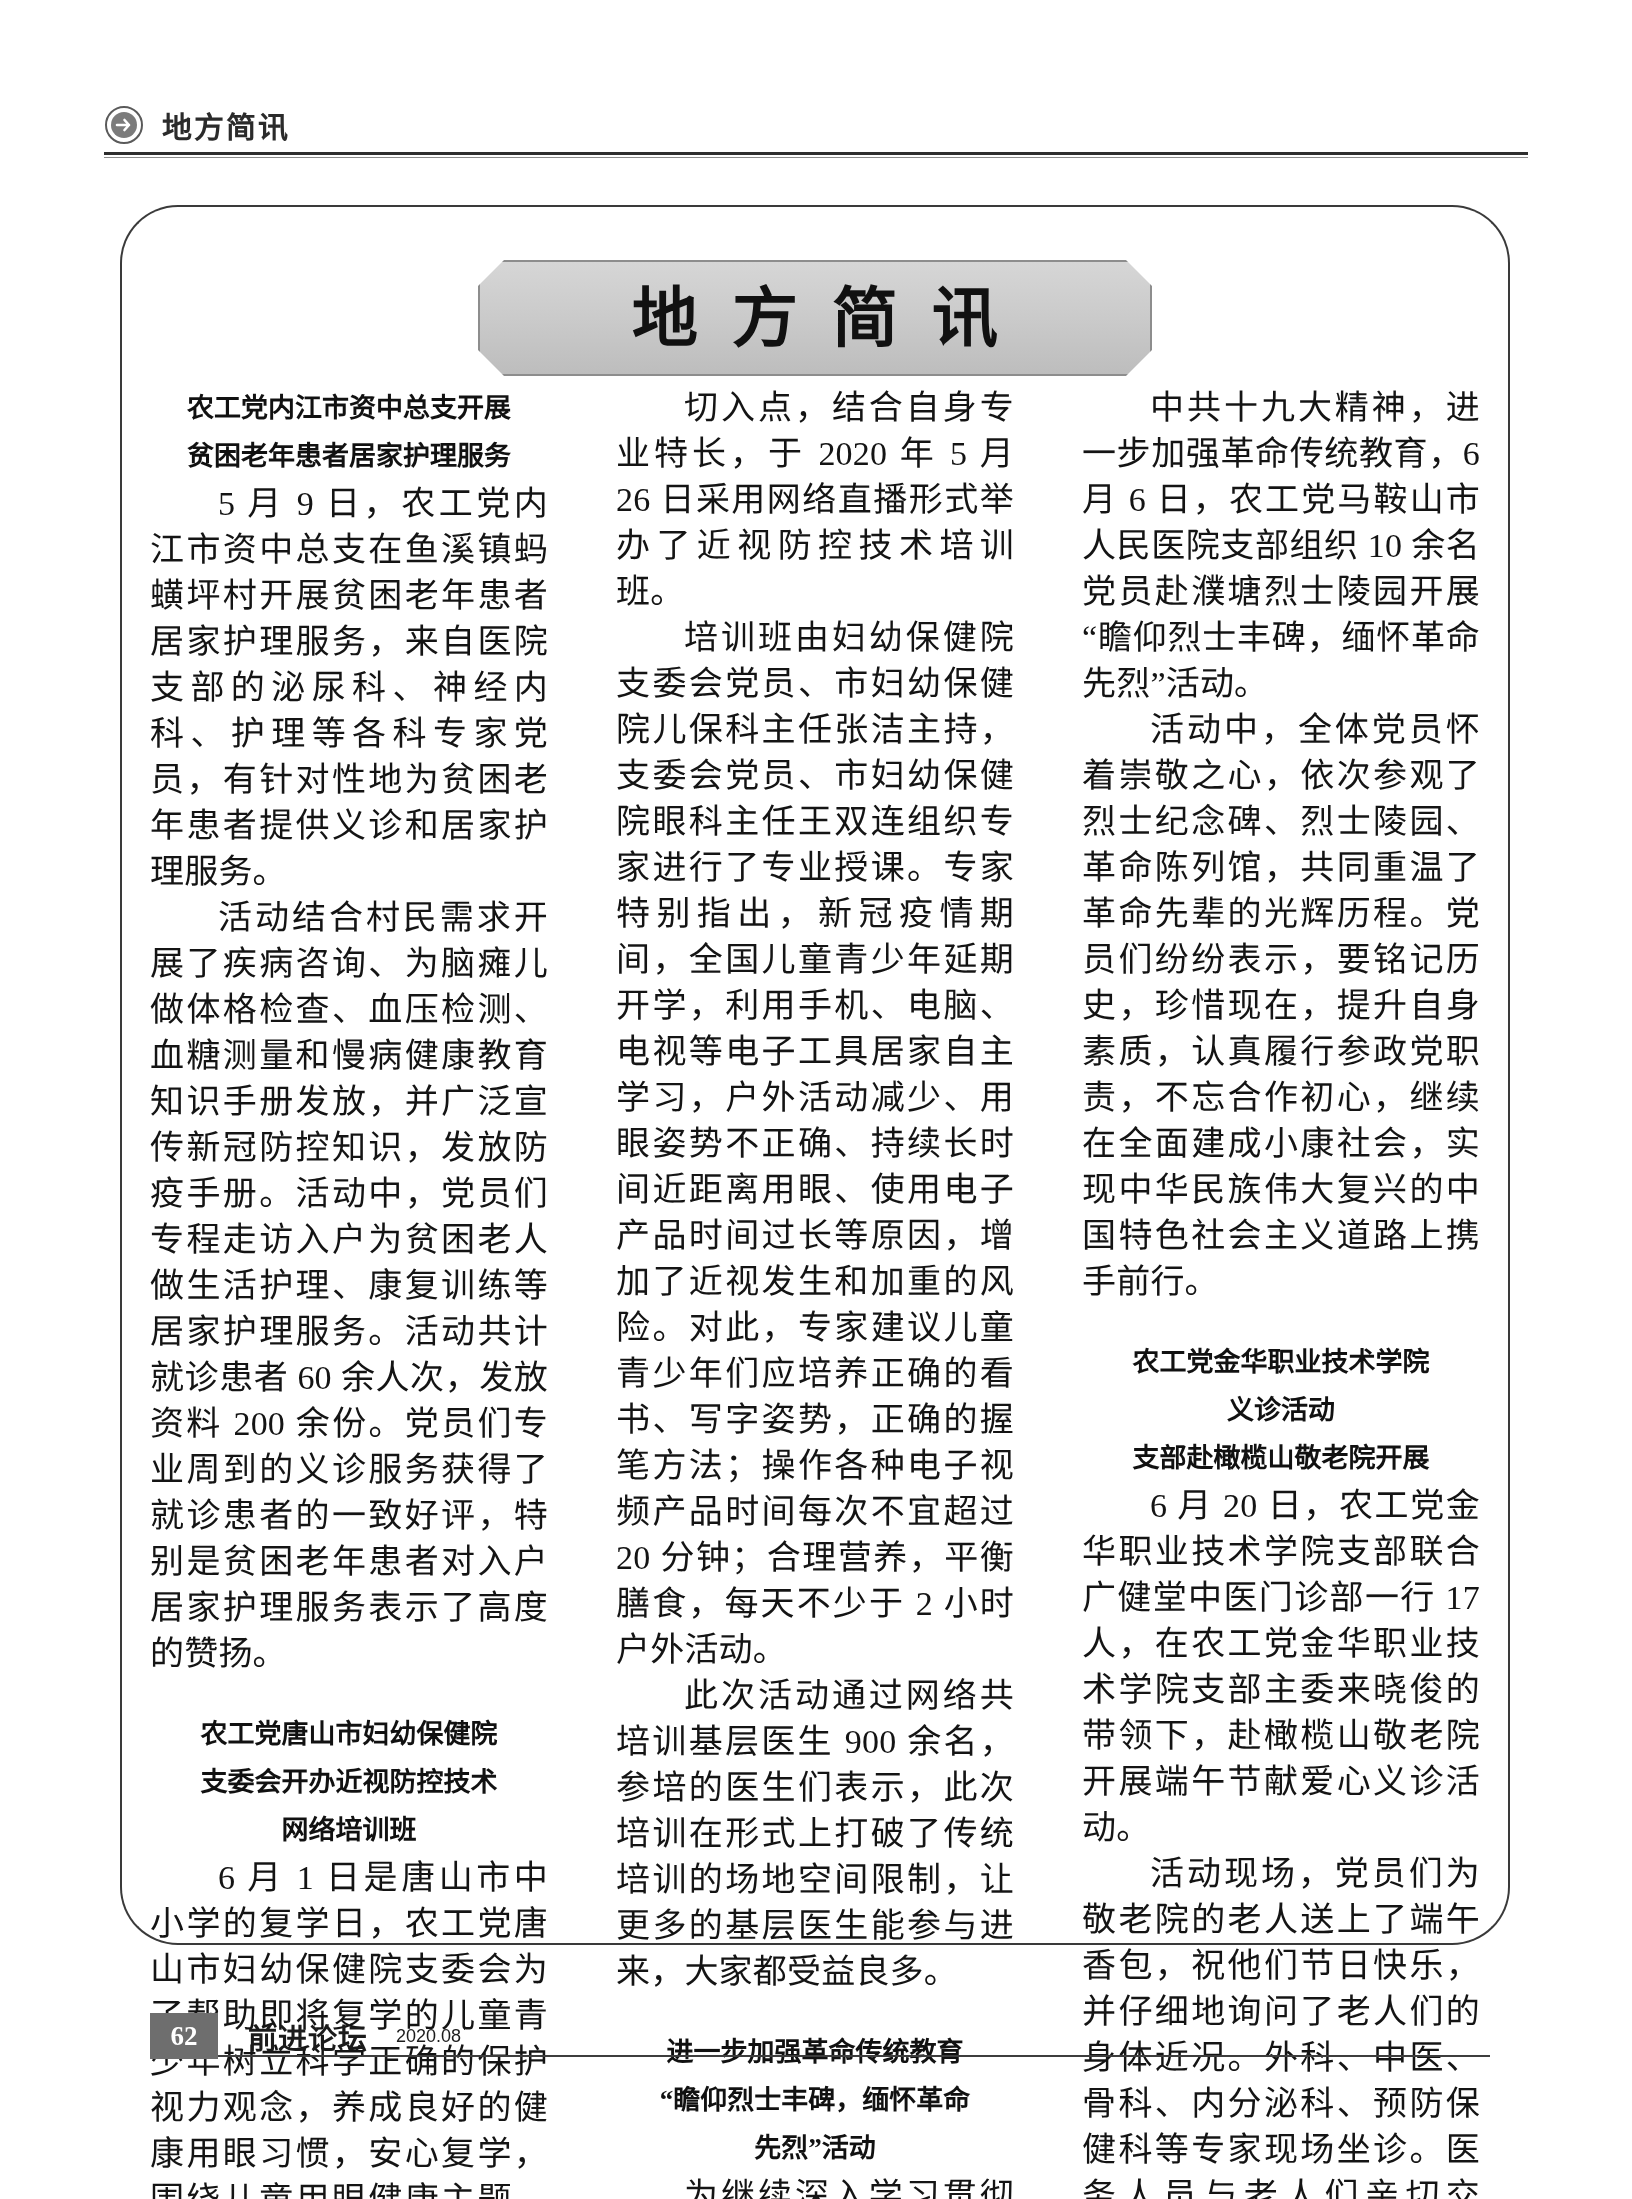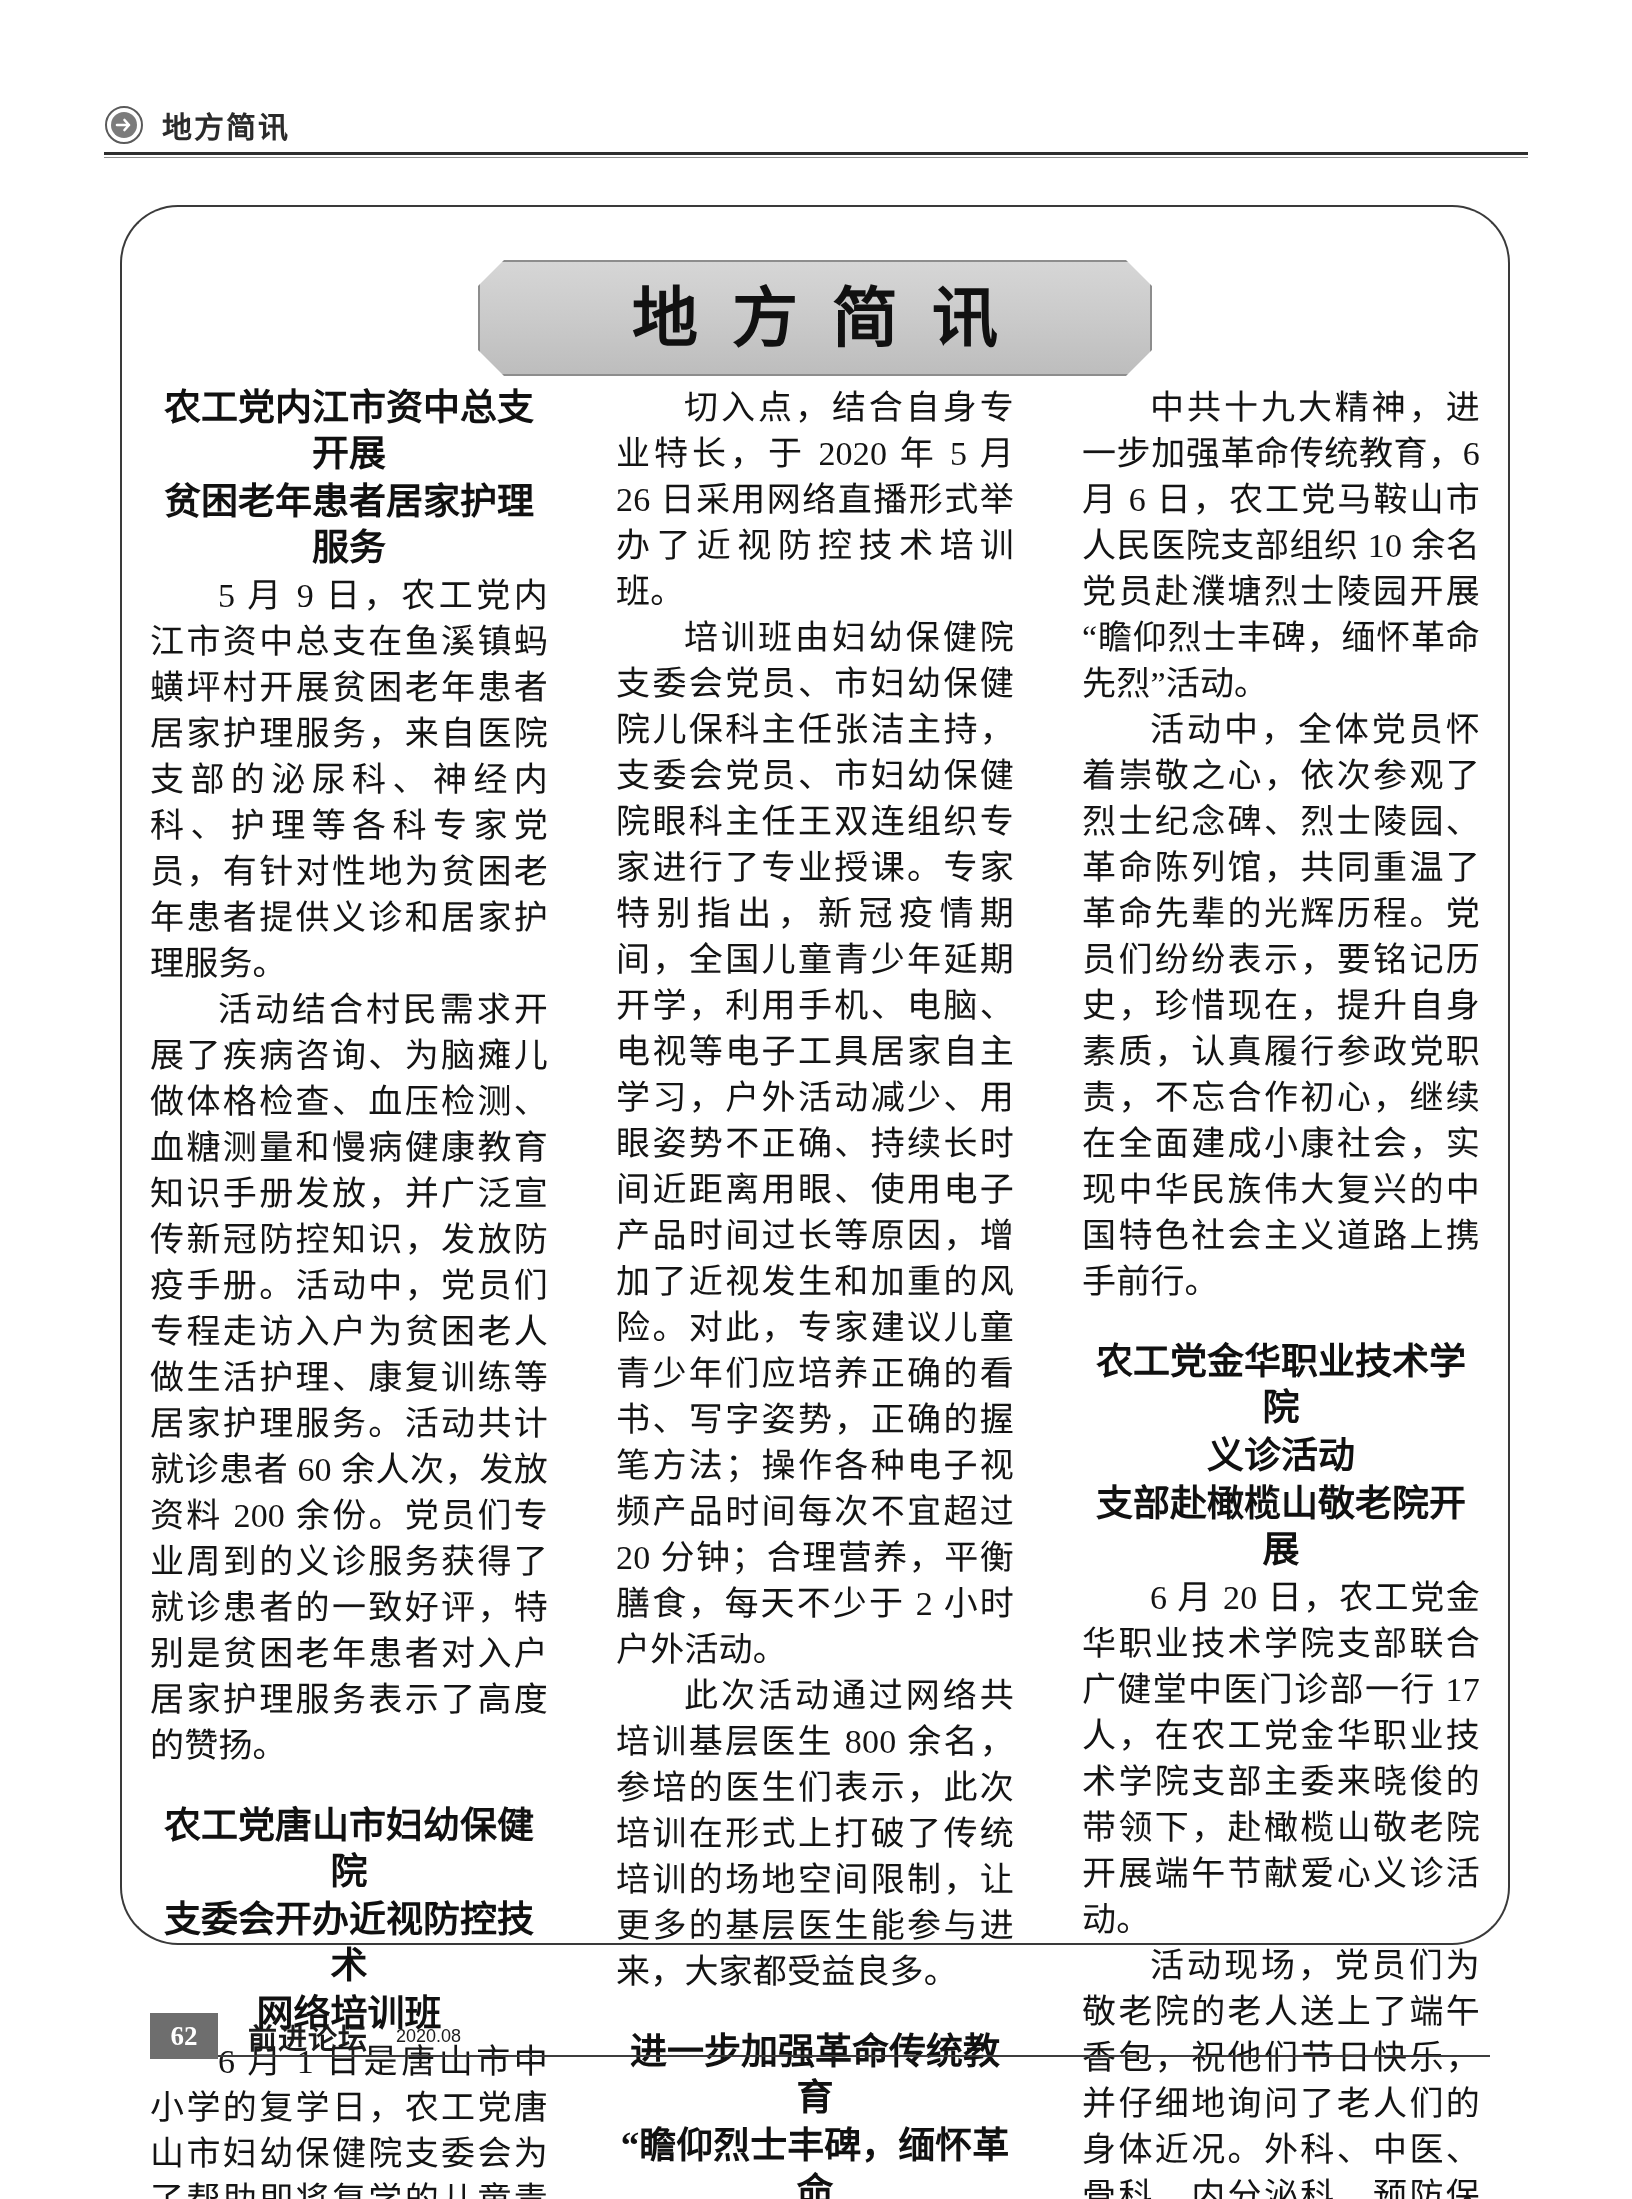--- a/index.html
+++ b/index.html
@@ -137,21 +137,21 @@
   .column {
     width: 398px;
     margin-right: 68px;
   }
   .column:last-child { margin-right: 0; }
 
   h2.art-title {
     margin: 0 0 2px 0;
     font-family: "Liberation Serif", "DejaVu Serif", serif;
     font-weight: 700;
-    font-size: 37px;
+    font-size: 27px;
     line-height: 46px;
     text-align: center;
     color: #111111;
     letter-spacing: 0px;
   }
   h2.art-title.spaced { margin-top: 34px; }
 
   p.para {
     margin: 0;
     font-family: "Liberation Serif", "DejaVu Serif", serif;
@@ -262,21 +262,21 @@
         <p class="para">6 月 1 日是唐山市中小学的复学日，农工党唐山市妇幼保健院支委会为了帮助即将复学的儿童青少年树立科学正确的保护视力观念，养成良好的健康用眼习惯，安心复学，围绕儿童用眼健康主题，以培训基层眼科医生为</p>
       </div>
 
     </div>
 
     <div class="column">
 
       <div>
         <p class="para">切入点，结合自身专业特长，于 2020 年 5 月 26 日采用网络直播形式举办了近视防控技术培训班。</p>
         <p class="para">培训班由妇幼保健院支委会党员、市妇幼保健院儿保科主任张洁主持，支委会党员、市妇幼保健院眼科主任王双连组织专家进行了专业授课。专家特别指出，新冠疫情期间，全国儿童青少年延期开学，利用手机、电脑、电视等电子工具居家自主学习，户外活动减少、用眼姿势不正确、持续长时间近距离用眼、使用电子产品时间过长等原因，增加了近视发生和加重的风险。对此，专家建议儿童青少年们应培养正确的看书、写字姿势，正确的握笔方法；操作各种电子视频产品时间每次不宜超过 20 分钟；合理营养，平衡膳食，每天不少于 2 小时户外活动。</p>
-        <p class="para">此次活动通过网络共培训基层医生 800 余名，参培的医生们表示，此次培训在形式上打破了传统培训的场地空间限制，让更多的基层医生能参与进来，大家都受益良多。</p>
+        <p class="para">此次活动通过网络共培训基层医生 900 余名，参培的医生们表示，此次培训在形式上打破了传统培训的场地空间限制，让更多的基层医生能参与进来，大家都受益良多。</p>
       </div>
 
       <div>
         <h2 class="art-title spaced">进一步加强革命传统教育</h2>
         <h2 class="art-title">“瞻仰烈士丰碑，缅怀革命</h2>
         <h2 class="art-title">先烈”活动</h2>
         <p class="para">为继续深入学习贯彻习近平新时代中国特色社会主义思想和</p>
       </div>
 
     </div>

